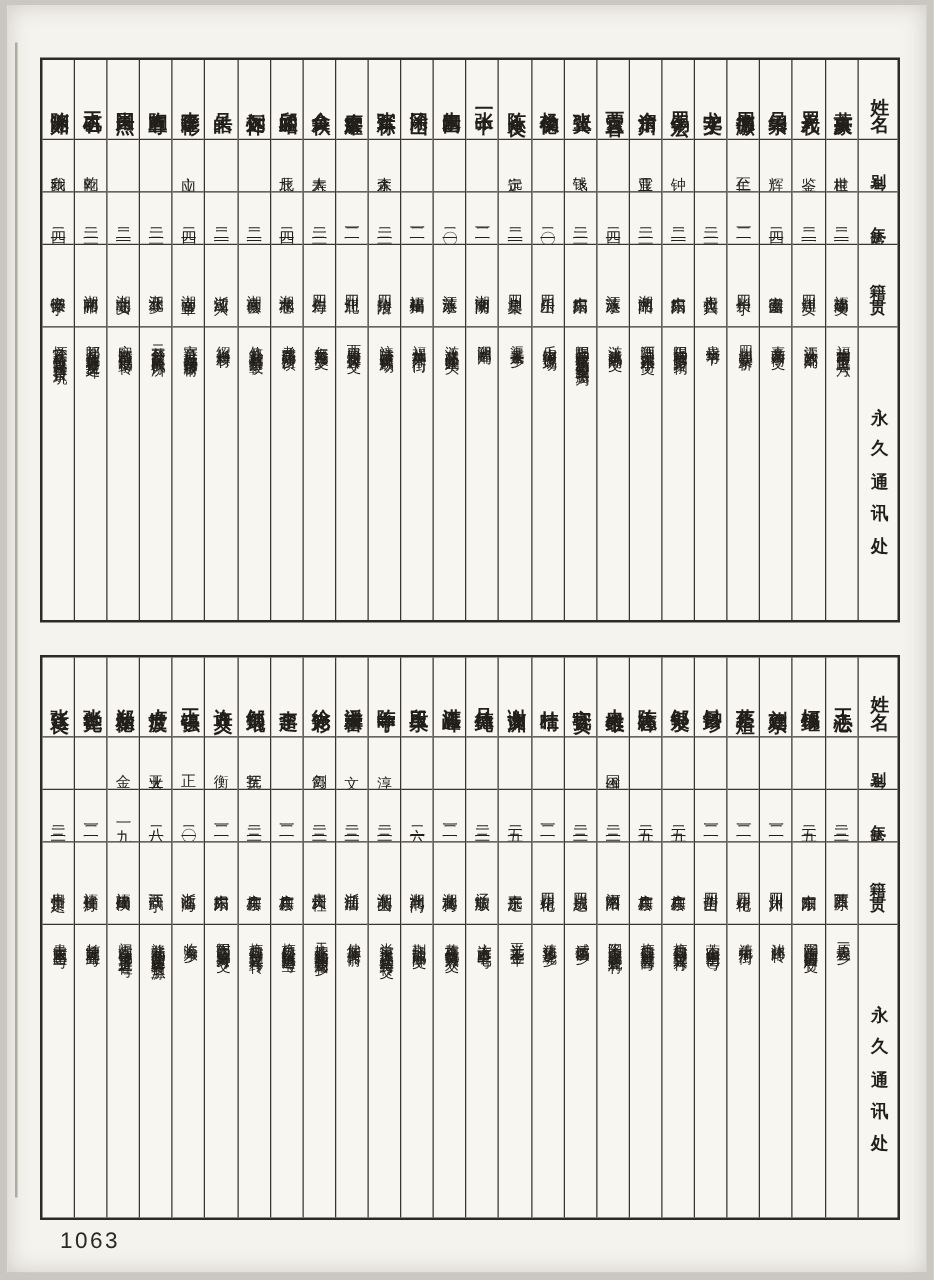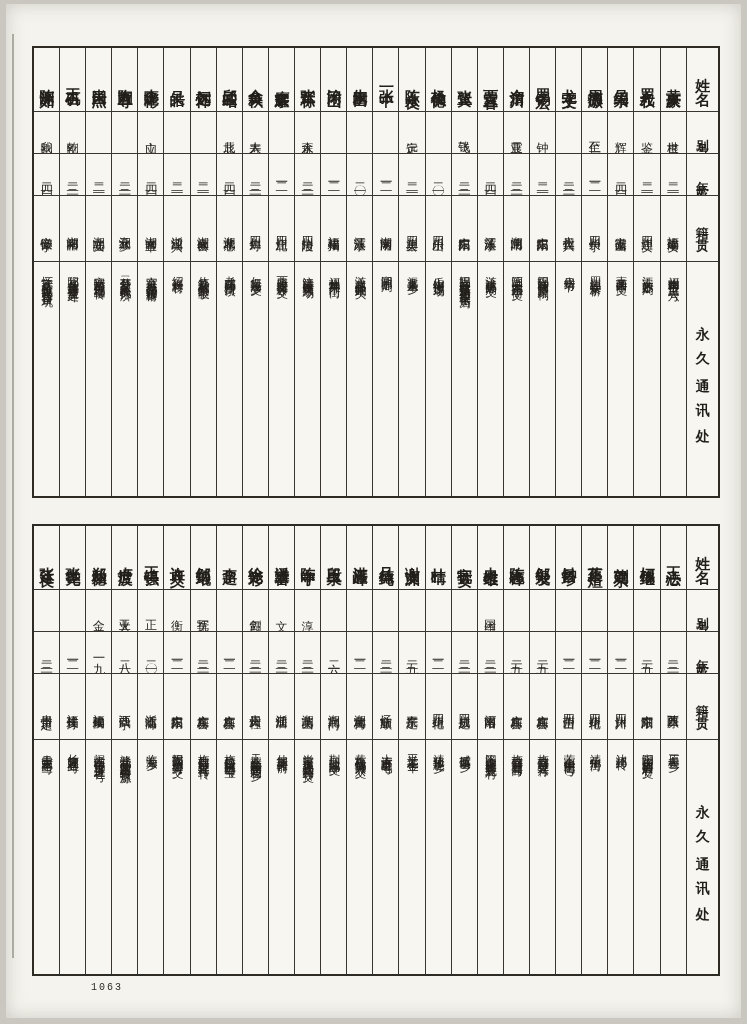--- a/index.html
+++ b/index.html
@@ -50,23 +50,22 @@
   .header-cell.row-name{letter-spacing:14px;}
   .header-cell.row-alias{font-size:12.5px;letter-spacing:4px;}
   .header-cell.row-age{font-size:12.5px;letter-spacing:4px;}
   .header-cell.row-place{font-size:13px;letter-spacing:12px;}
   .header-cell.row-addr{
     justify-content:center;padding-top:0;
     font-size:14px;letter-spacing:26px;font-weight:bold;
   }
   .page-number{
     position:absolute;left:42px;top:978px;
-    font-size:10px;letter-spacing:2px;color:#2c2925;
-    font-family:Liberation Mono, monospace;
-    margin-left:43px;
+    font-size:18px;letter-spacing:2px;color:#2c2925;
+    font-family:Liberation Sans, sans-serif;
   }
 </style>
 </head>
 <body>
 
 <div class="page">
   <div class="scan-line"></div>
 
   <div class="vtable top">
       <div class="col header-col">

